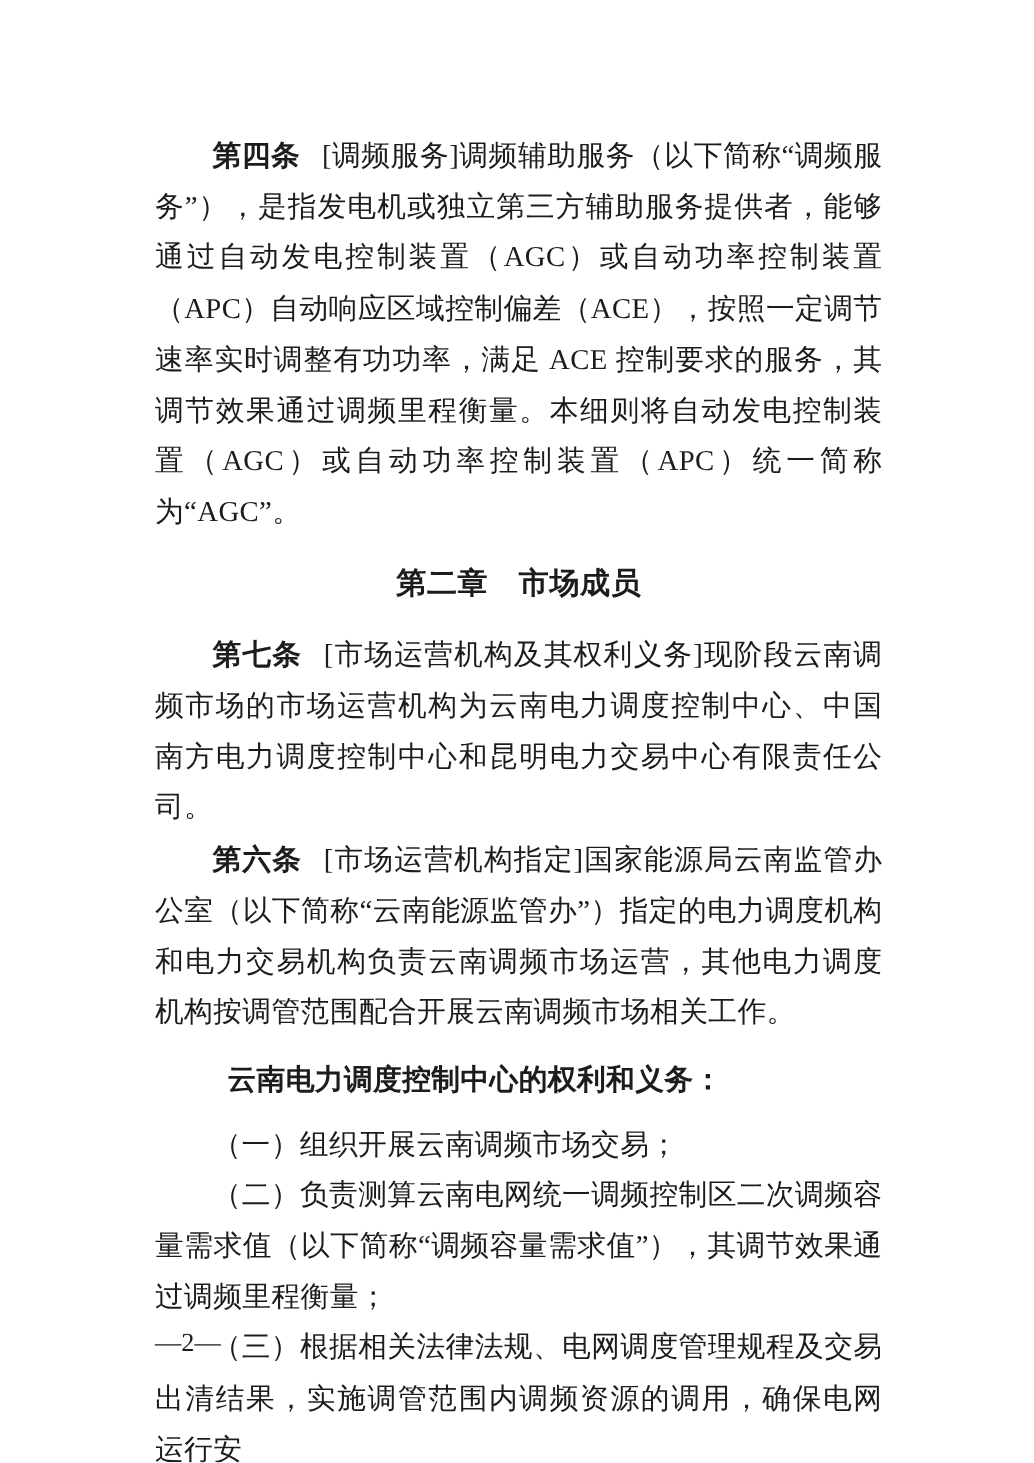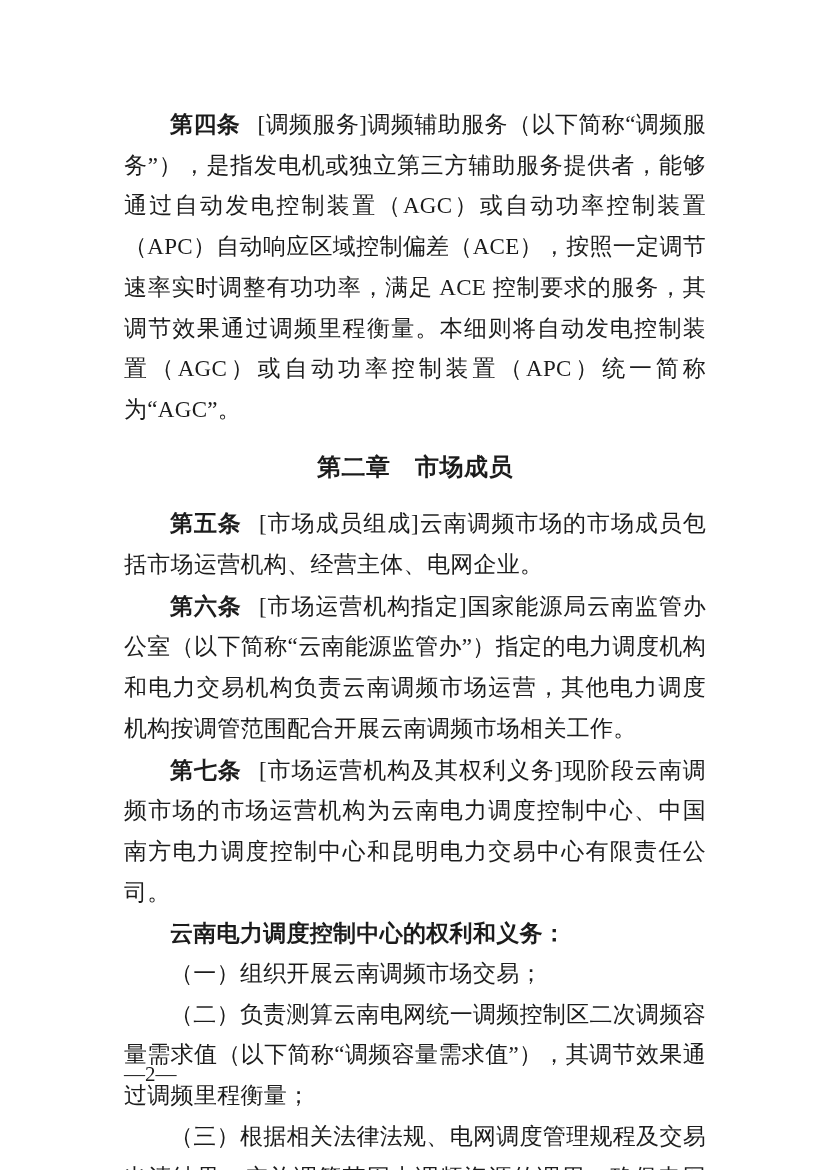--- a/index.html
+++ b/index.html
@@ -35,21 +35,21 @@
     margin: 16px;
     font-size: 24px;
     line-height: 40.7px;
     font-weight: bold;
     text-align: center;
     text-indent: 0;
     font-family: "Liberation Sans", "DejaVu Sans", sans-serif;
     letter-spacing: 0.5px;
   }
   p.duties-heading {
-    margin: 0;
+    margin: 12px;
     text-indent: 2em;
     font-weight: bold;
     font-family: "Liberation Sans", "DejaVu Sans", sans-serif;
   }
   .page-footer {
     position: absolute;
     left: 124px;
     top: 1060px;
     font-size: 21px;
     line-height: 28px;
@@ -59,25 +59,24 @@
 </head>
 <body>
 
 <div class="page">
   <div class="content">
 
     <p class="para"><span class="article-label">第四条</span><span>[调频服务]调频辅助服务（以下简称“调频服务”），是指发电机或独立第三方辅助服务提供者，能够通过自动发电控制装置（AGC）或自动功率控制装置（APC）自动响应区域控制偏差（ACE），按照一定调节速率实时调整有功功率，满足 ACE 控制要求的服务，其调节效果通过调频里程衡量。本细则将自动发电控制装置（AGC）或自动功率控制装置（APC）统一简称为“AGC”。</span></p>
 
     <h2 class="chapter">第二章　市场成员</h2>
 
-    <p class="para"><span class="article-label">第五条</span><span>[市场成员组成]云南调频市场的市场成员包括市场运营机构、经营主体、电网企业。</span></p>
+
+    <p class="para"><span class="article-label">第七条</span><span>[市场运营机构及其权利义务]现阶段云南调频市场的市场运营机构为云南电力调度控制中心、中国南方电力调度控制中心和昆明电力交易中心有限责任公司。</span></p>
 
     <p class="para"><span class="article-label">第六条</span><span>[市场运营机构指定]国家能源局云南监管办公室（以下简称“云南能源监管办”）指定的电力调度机构和电力交易机构负责云南调频市场运营，其他电力调度机构按调管范围配合开展云南调频市场相关工作。</span></p>
-
-    <p class="para"><span class="article-label">第七条</span><span>[市场运营机构及其权利义务]现阶段云南调频市场的市场运营机构为云南电力调度控制中心、中国南方电力调度控制中心和昆明电力交易中心有限责任公司。</span></p>
 
     <p class="duties-heading">云南电力调度控制中心的权利和义务：</p>
 
     <p class="para">（一）组织开展云南调频市场交易；</p>
 
     <p class="para">（二）负责测算云南电网统一调频控制区二次调频容量需求值（以下简称“调频容量需求值”），其调节效果通过调频里程衡量；</p>
 
     <p class="para">（三）根据相关法律法规、电网调度管理规程及交易出清结果，实施调管范围内调频资源的调用，确保电网运行安</p>
 
   </div>

